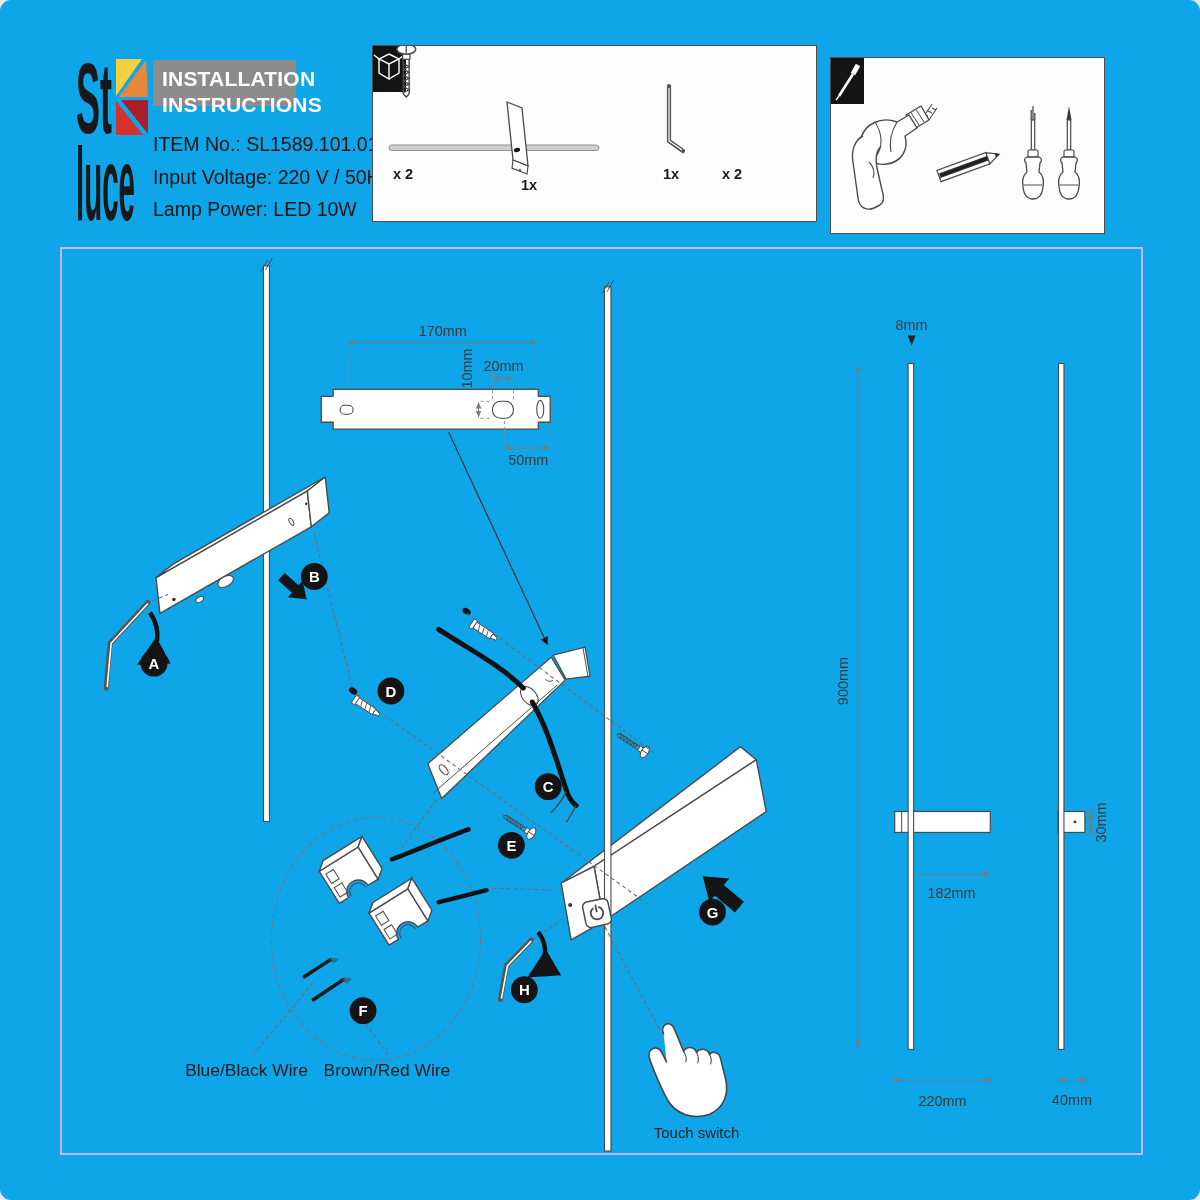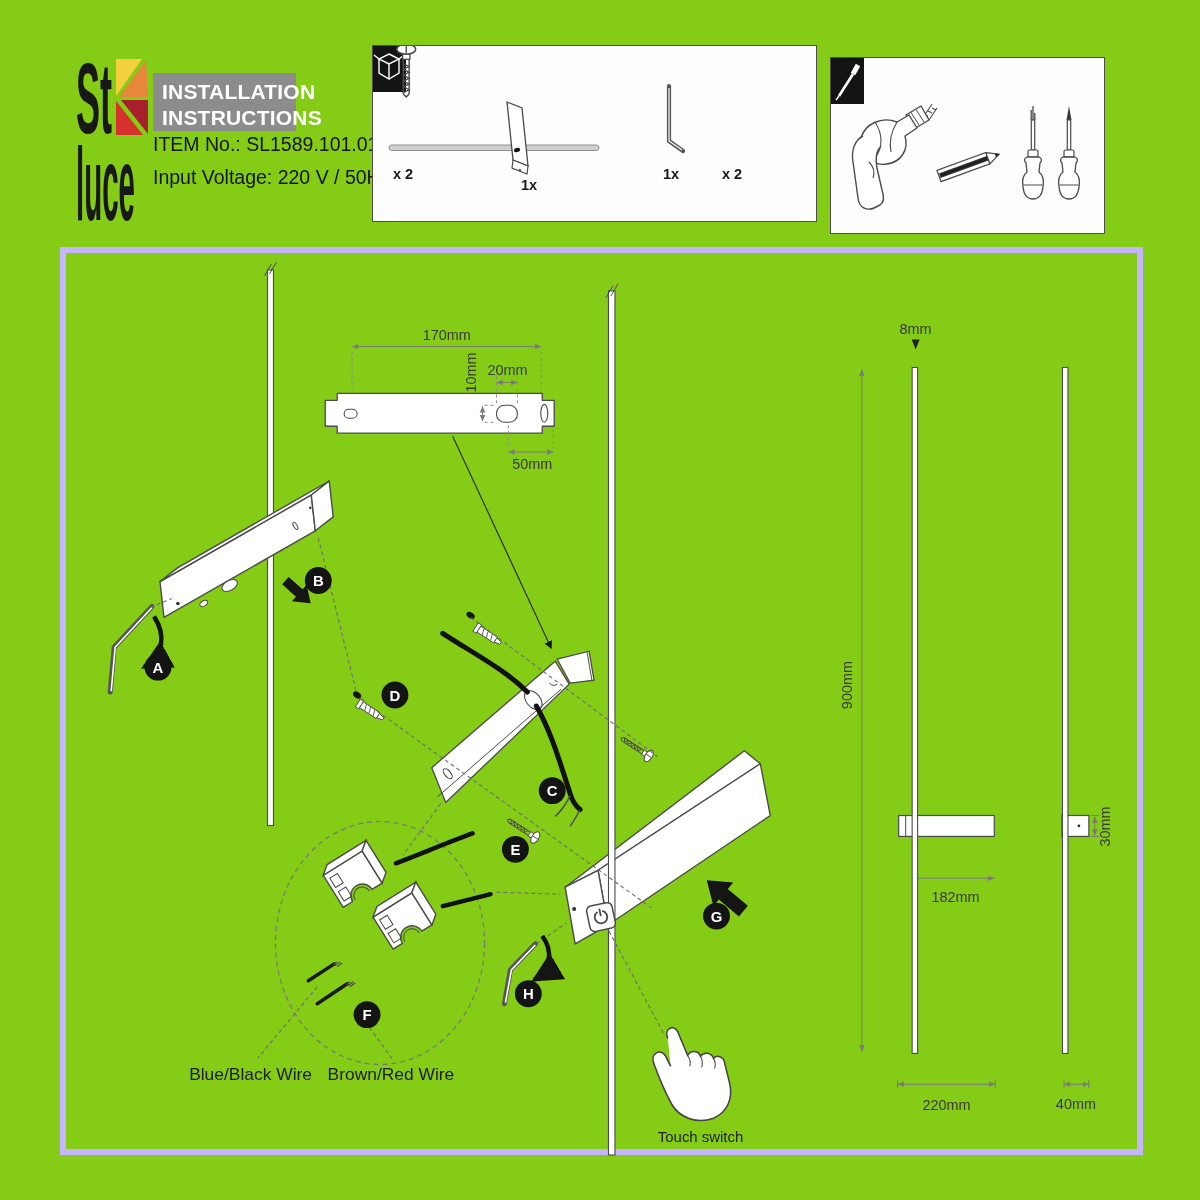--- a/index.html
+++ b/index.html
@@ -1,21 +1,21 @@
 <!DOCTYPE html>
 <html><head>
 <meta charset="utf-8">
 <style>
   html,body{margin:0;padding:0;background:#e9e9e9;}
-  #page{position:relative;width:1200px;height:1200px;background:#84cc16;overflow:hidden;
-        font-family:"Liberation Sans",sans-serif;}
+  #page{position:relative;width:1200px;height:1200px;background:#0ea5e9;overflow:hidden;
+        font-family:"Liberation Sans",sans-serif;border-radius:11px;}
   .abs{position:absolute;}
   .box{border:1.6px solid #4d4d4d;background:#fdfdfd;}
-  #title-box{left:153px;top:60px;width:143px;height:58px;background:#8c8c8c;color:#fff;
-       font-weight:bold;font-size:21px;line-height:26px;padding:6px 0 16px 9px;box-sizing:border-box;letter-spacing:.2px;margin-top:13px;}
+  #title-box{left:153px;top:60px;width:143px;height:46px;background:#8c8c8c;color:#fff;
+       font-weight:bold;font-size:21px;line-height:26px;padding:6px 0 16px 9px;box-sizing:border-box;letter-spacing:.2px;}
   #info{left:153px;top:128px;width:260px;font-size:19.5px;line-height:32.5px;color:#151515;}
   svg{display:block;}
   svg text{font-family:"Liberation Sans",sans-serif;}
   .dim{font-size:14.5px;fill:#3a3a3a;}
   .qty{font-size:14.5px;font-weight:bold;fill:#1a1a1a;}
   .bletter{font-size:15px;font-weight:bold;fill:#ffffff;}
   .note{font-size:15px;fill:#222222;}
   .wire{font-size:17.5px;fill:#1d1d1d;}
   .lw{stroke:#4a4a4a;fill:#ffffff;}
   .ln{stroke:#4a4a4a;fill:none;}
@@ -39,20 +39,21 @@
     </g>
   </svg>
 
   <div id="title-box" class="abs">
     <div>INSTALLATION</div>
     <div>INSTRUCTIONS</div>
   </div>
   <div id="info" class="abs">
     <div>ITEM No.: SL1589.101.01</div>
     <div>Input Voltage: 220 V / 50Hz</div>
+    <div>Lamp Power: LED 10W</div>
   </div>
 
   <div class="abs box" style="left:372px;top:45px;width:443px;height:175px">
   <svg width="440" height="172" viewBox="372 57 440 172">
     <g>
       <rect x="372" y="57" width="33" height="46" fill="#141414"></rect>
       <g stroke="#fff" stroke-width="1.4" fill="none">
         <path d="M388,65 L398,70 L388,75 L378,70 Z"></path>
         <path d="M378,70 L378,84 L388,90 L388,75"></path>
         <path d="M398,70 L398,84 L388,90"></path>
@@ -124,21 +125,21 @@
     <g transform="translate(1068,105)">
       <polygon points="-2.5,14 2.5,14 0,0" fill="#3a3a3a"></polygon>
       <rect x="-1.7" y="14" width="3.4" height="30" class="lw" stroke-width="1.2"></rect>
       <rect x="-5" y="44" width="10" height="7" rx="1.5" class="lw" stroke-width="1.2"></rect>
       <path d="M-6,51 C-9,52 -9,55 -7,57 L-6,66 C-10,69 -11,75 -10,81 C-9,90 -5,93 0,93 C5,93 9,90 10,81 C11,75 10,69 6,66 L7,57 C9,55 9,52 6,51 Z" class="lw" stroke-width="1.3"></path>
       <path d="M-9.6,79 L9.6,79" class="ln" stroke-width="1"></path>
     </g>
   </svg>
   </div>
 
-  <div class="abs" style="left:60px;top:247px;width:1083px;height:908px;border:6px solid #c4b5fd;box-sizing:border-box">
+  <div class="abs" style="left:60px;top:247px;width:1083px;height:908px;border:2px solid #c4b5fd;box-sizing:border-box">
   <svg width="1079" height="904" viewBox="60 247 1083 908">
     <defs>
       <marker id="da" viewBox="0 0 10 10" refX="9" refY="5" markerWidth="7" markerHeight="7" orient="auto-start-reverse">
         <path d="M0,1 L9,5 L0,9 Z" fill="#7a7a7a"></path>
       </marker>
       <marker id="bk" viewBox="0 0 10 10" refX="8" refY="5" markerWidth="7.5" markerHeight="7.5" orient="auto-start-reverse">
         <path d="M0,0.5 L9,5 L0,9.5 Z" fill="#151515"></path>
       </marker>
       <polygon id="thickArrow" points="0,-4.5 17,-4.5 17,-10 31,0 17,10 17,4.5 0,4.5" fill="#151515"></polygon>
       <g id="screwShape">

